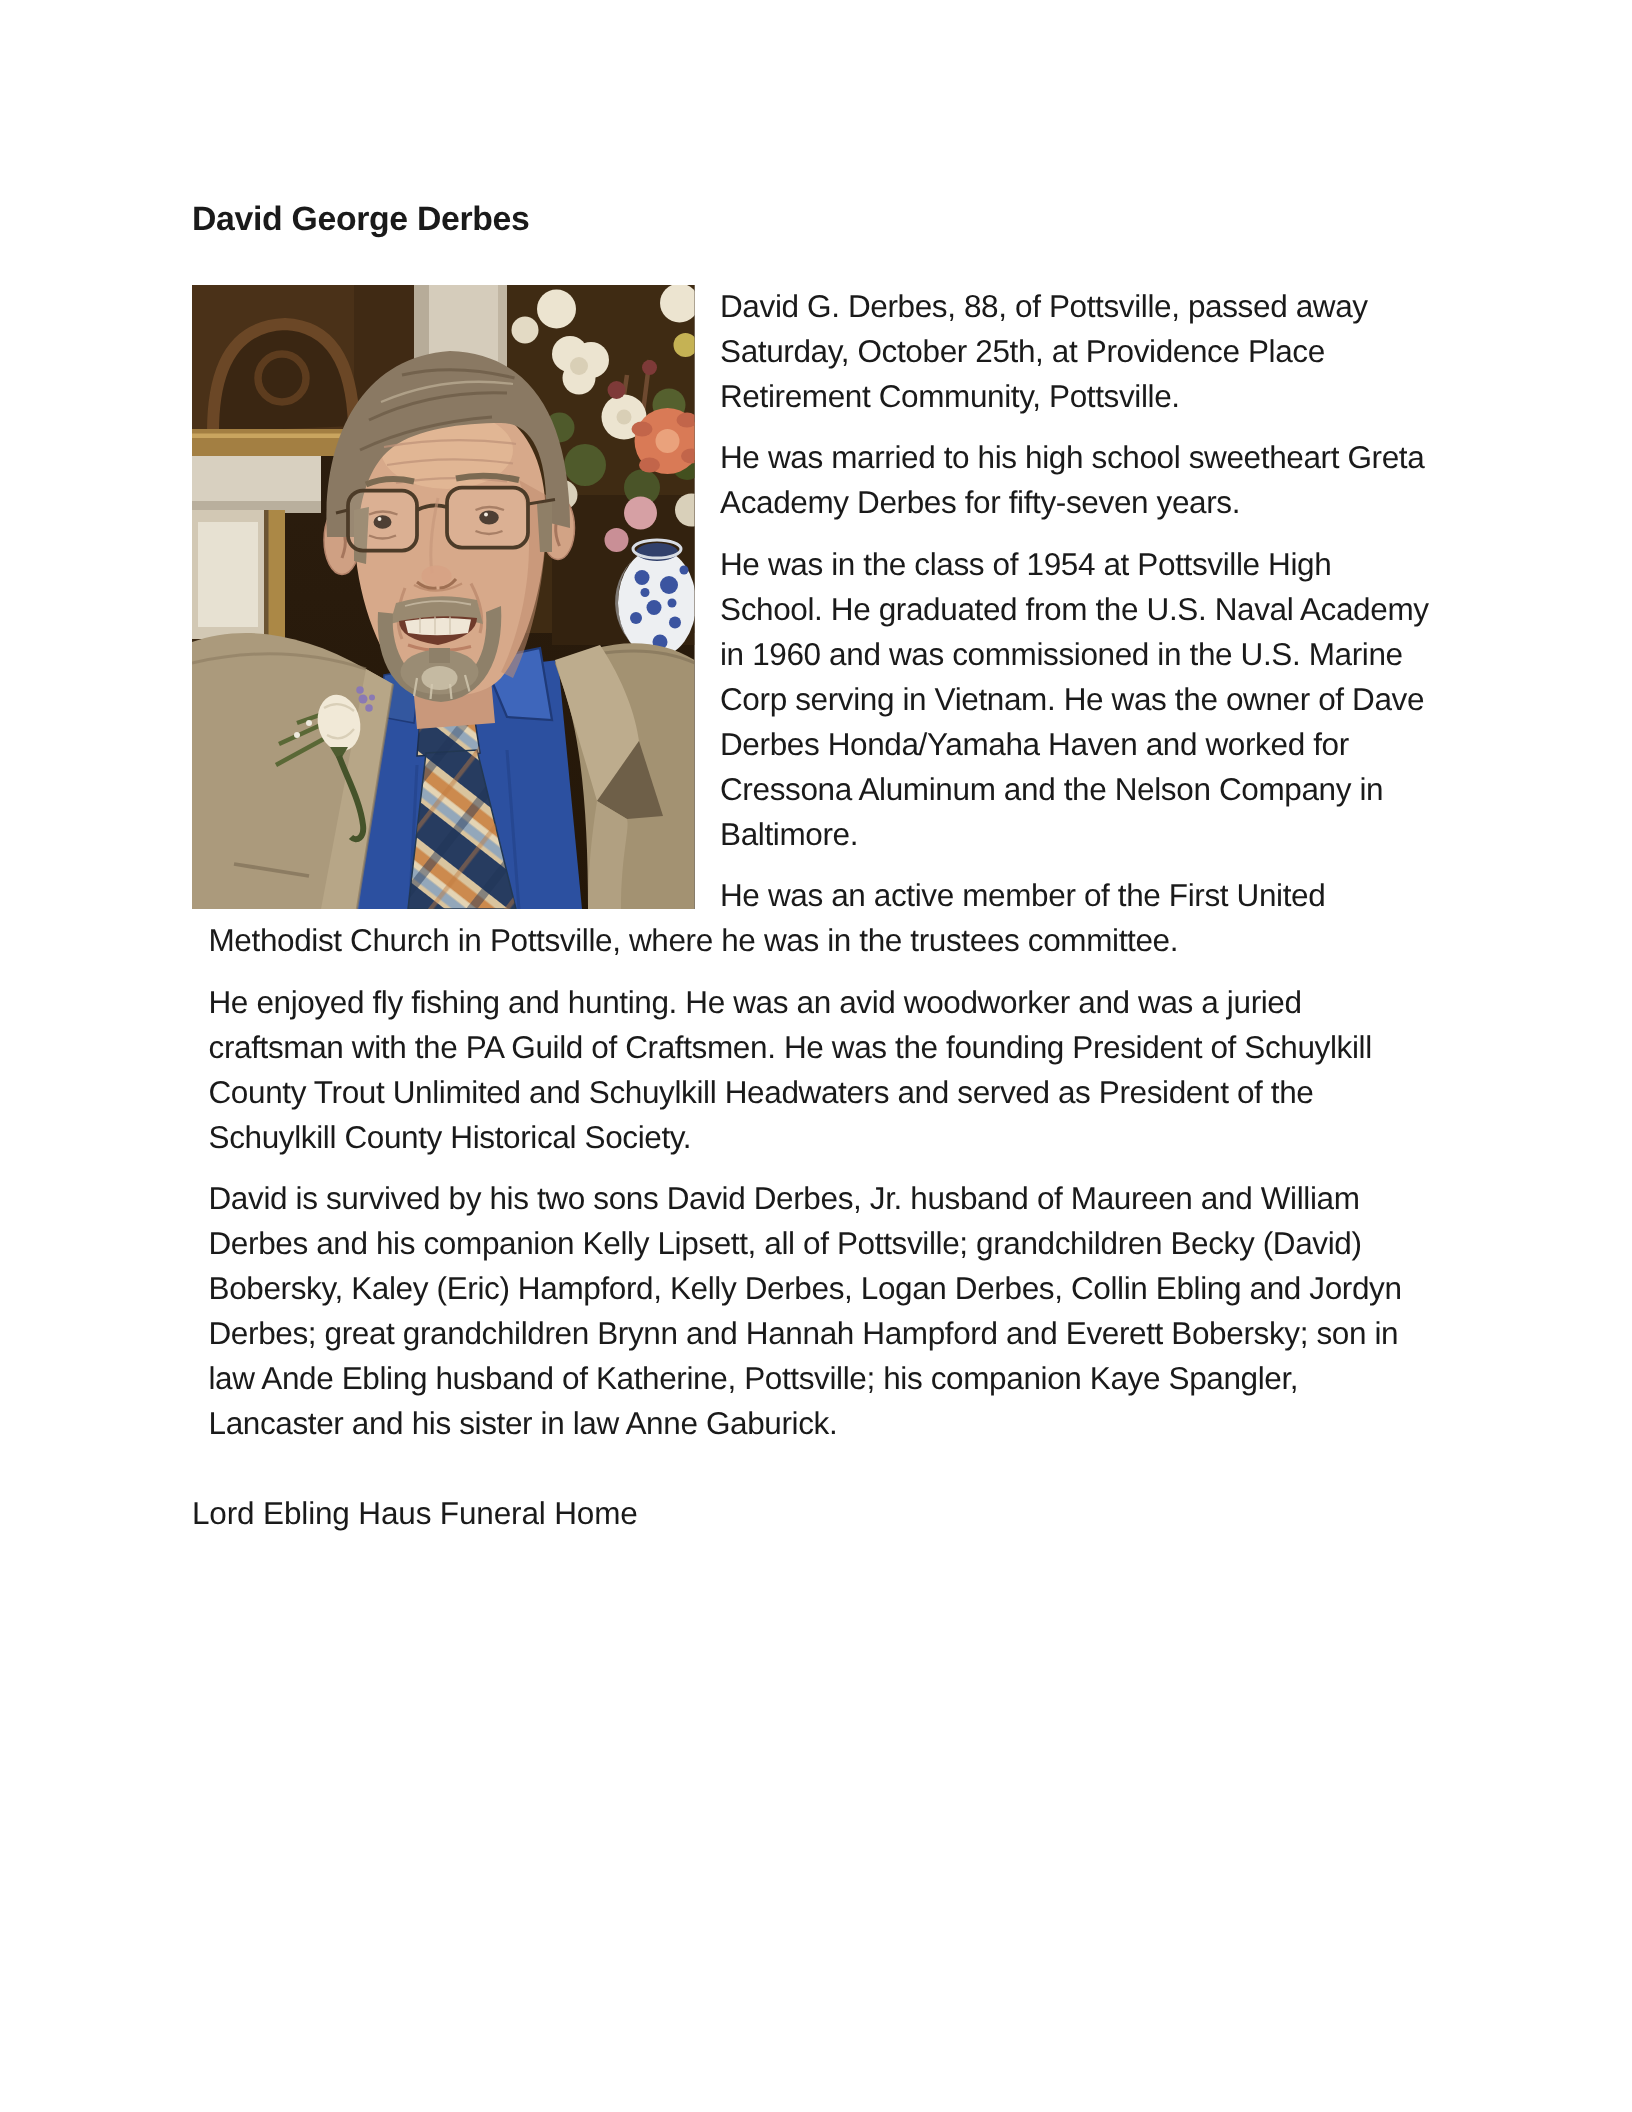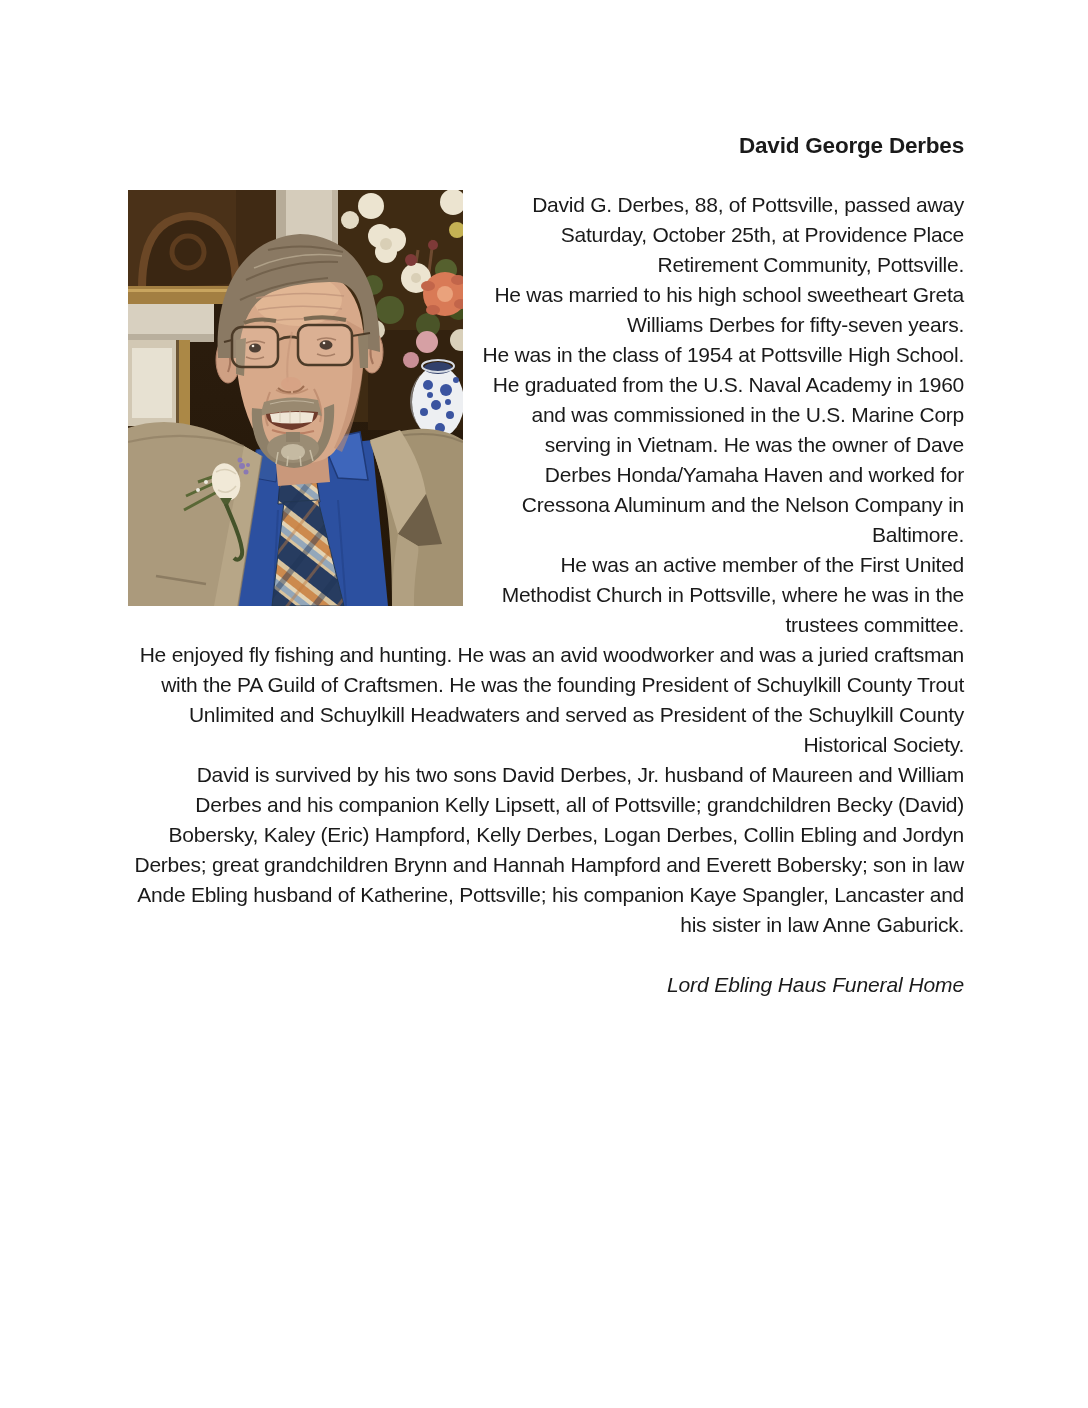--- a/index.html
+++ b/index.html
@@ -4,37 +4,37 @@
 <style>
   html,body{margin:0;padding:0;}
   body{
     width:1088px;height:1408px;
     background:#ffffff;
     font-family:"Liberation Sans", sans-serif;
     color:#1a1a1a;
     position:relative;
     overflow:hidden;
   }
-  .content{position:absolute;left:128px;top:0;width:836px;text-align:right;}
+  .content{position:absolute;left:128px;top:0;width:836px;}
   h1.doc-title{
     font-size:22.5px;line-height:28px;font-weight:700;
     margin:132px 0 0 0;letter-spacing:-0.2px;
   }
   .body-flow{
     margin-top:30px;
     font-size:21px;line-height:30px;letter-spacing:-0.25px;
   }
   figure.photo{
     float:left;width:335px;height:416px;
     margin:0 17px 0 0;padding:0;
     background:#3a2a16;
   }
   figure.photo svg{display:block;width:335px;height:416px;}
-  p.para{margin:0;}
-  p.footer-line{margin:30px 0 0 0;font-style:italic;letter-spacing:-0.1px;}
+  p.para{margin:11px;}
+  p.footer-line{margin:30px 0 0 0;letter-spacing:-0.1px;}
 </style>
 </head>
 <body>
 
 <div class="content">
   <h1 class="doc-title">David George Derbes</h1>
 
   <div class="body-flow">
 
     <figure class="photo">
@@ -247,21 +247,21 @@
               <circle cx="118" cy="282" r="2.5" fill="#8a79b4"></circle>
             <circle cx="112" cy="270" r="2.5" fill="#8a79b4"></circle>
               <circle cx="120" cy="275" r="2" fill="#8a79b4"></circle>
           </g>
         </g>
       </svg>
     </figure>
 
     <div>
         <p class="para">David G. Derbes, 88, of Pottsville, passed away Saturday, October 25th, at Providence Place Retirement Community, Pottsville.</p>
-        <p class="para">He was married to his high school sweetheart Greta Williams Derbes for fifty-seven years.</p>
+        <p class="para">He was married to his high school sweetheart Greta Academy Derbes for fifty-seven years.</p>
         <p class="para">He was in the class of 1954 at Pottsville High School. He graduated from the U.S. Naval Academy in 1960 and was commissioned in the U.S. Marine Corp serving in Vietnam. He was the owner of Dave Derbes Honda/Yamaha Haven and worked for Cressona Aluminum and the Nelson Company in Baltimore.</p>
         <p class="para">He was an active member of the First United Methodist Church in Pottsville, where he was in the trustees committee.</p>
         <p class="para">He enjoyed fly fishing and hunting. He was an avid woodworker and was a juried craftsman with the PA Guild of Craftsmen. He was the founding President of Schuylkill County Trout Unlimited and Schuylkill Headwaters and served as President of the Schuylkill County Historical Society.</p>
         <p class="para">David is survived by his two sons David Derbes, Jr. husband of Maureen and William Derbes and his companion Kelly Lipsett, all of Pottsville; grandchildren Becky (David) Bobersky, Kaley (Eric) Hampford, Kelly Derbes, Logan Derbes, Collin Ebling and Jordyn Derbes; great grandchildren Brynn and Hannah Hampford and Everett Bobersky; son in law Ande Ebling husband of Katherine, Pottsville; his companion Kaye Spangler, Lancaster and his sister in law Anne Gaburick.</p>
       </div>
 
     <p class="footer-line">Lord Ebling Haus Funeral Home</p>
   </div>
 </div>
 

